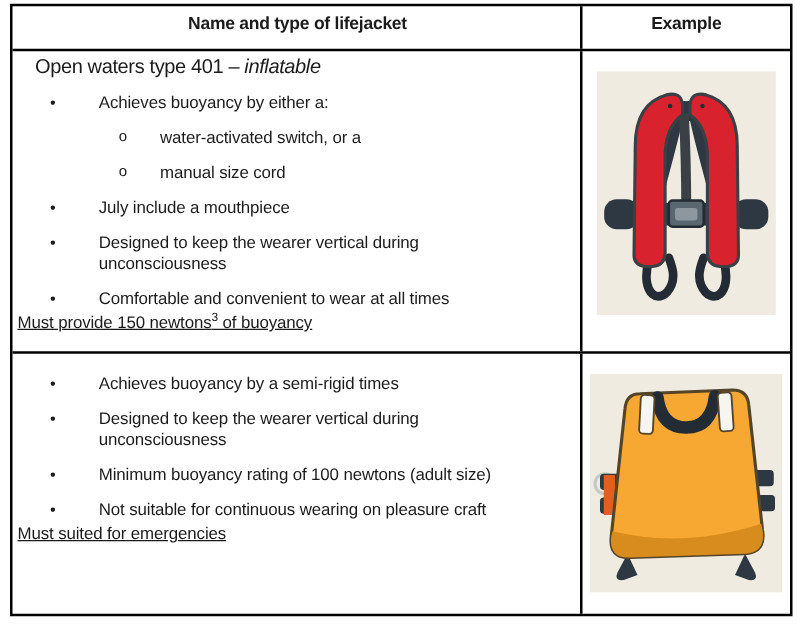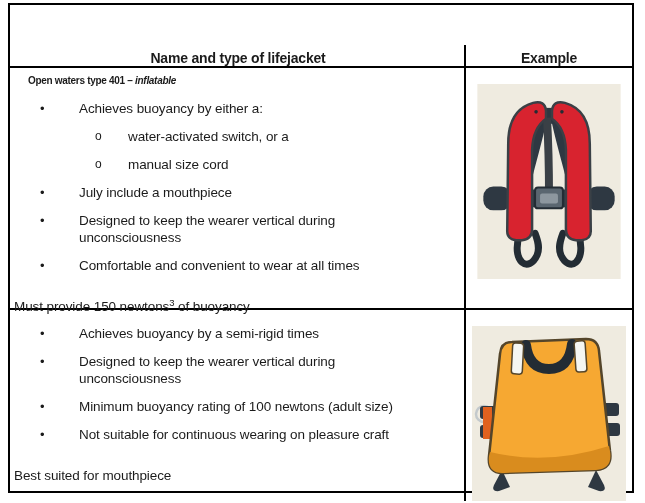--- a/index.html
+++ b/index.html
@@ -23,40 +23,40 @@
   .page{
     position:relative;width:645px;height:503px;background:#ffffff;overflow:hidden;
     font-family:"Liberation Sans","DejaVu Sans",sans-serif;color:var(--text);
   }
   .tbl{
     position:absolute;left:8px;top:3px;width:626px;height:490px;
     border:2px solid var(--border);box-sizing:border-box;
     display:flex;flex-direction:column;
   }
   .t-row{display:flex;box-sizing:border-box;}
-  .hdr{height:36px;border-bottom:2px solid var(--border);margin-top:40px;}
+  .hdr{height:36px;border-bottom:2px solid var(--border);}
   .r1{height:242px;border-bottom:2px solid var(--border);}
   .r2{flex:1;}
   .c1{width:456px;border-right:2px solid var(--border);box-sizing:border-box;padding:4px 0 0 2px;}
   .c2{flex:1;box-sizing:border-box;}
   .hdr .c1,.hdr .c2{
     text-align:center;padding-top:5px;font-weight:bold;font-size:14px;letter-spacing:-0.2px;
   }
   .cell-title{
-    margin:0 12px 0 16px;font-weight:bold;font-size:10px;line-height:17px;letter-spacing:-0.3px;
+    margin:0 12px 0 16px;font-weight:normal;font-size:16px;line-height:17px;letter-spacing:-0.3px;
   }
   .cell-title .variant{font-style:italic;}
   .li{position:relative;margin-top:11px;font-size:13.5px;line-height:17px;letter-spacing:-0.1px;}
   .li .mark{position:absolute;top:0;}
   .l1{padding-left:67px;padding-right:6px;}
   .l1 .mark{left:28px;font-size:13px;}
   .l2{padding-left:116px;padding-right:6px;}
   .l2 .mark{left:83px;font-size:12px;line-height:16px;}
   .li-text{white-space:pre-line;}
-  .note{margin:24px 0 0 2px;font-size:13.5px;line-height:17px;letter-spacing:-0.1px;}
+  .note{margin:2px 0 0 2px;font-size:13.5px;line-height:17px;letter-spacing:-0.1px;text-decoration:underline;}
   .note sup{font-size:9.5px;line-height:0;vertical-align:super;}
   .img-box{display:block;}
   .img-r1{margin:16px auto 0 auto;width:144px;height:195px;}
   .img-r2{margin:16px auto 0 auto;width:154px;height:175px;}
   svg{display:block;}
 </style>
 </head>
 <body>
 
 <div class="page">
@@ -143,21 +143,21 @@
 unconsciousness</span>
         </div>
         <div class="li l1">
           <span class="mark">•</span>
           <span class="li-text">Minimum buoyancy rating of 100 newtons (adult size)</span>
         </div>
         <div class="li l1">
           <span class="mark">•</span>
           <span class="li-text">Not suitable for continuous wearing on pleasure craft</span>
         </div>
-        <div class="note"><span>Best suited for mouthpiece</span><sup></sup><span></span></div>
+        <div class="note"><span>Must suited for emergencies</span><sup></sup><span></span></div>
       </div>
       <div class="c2">
         <div class="img-box img-r2">
           <svg width="154" height="175" viewBox="0 0 154 175">
             <rect width="154" height="175" style="fill:var(--img-bg)"></rect>
 
             <circle cx="12" cy="88" r="8" fill="none" style="stroke:var(--wire)" stroke-width="2.5"></circle>
 
             <rect x="8" y="80" width="20" height="13" rx="3" style="fill:var(--strap-dark)"></rect>
             <rect x="8" y="99" width="20" height="13" rx="3" style="fill:var(--strap-dark)"></rect>

